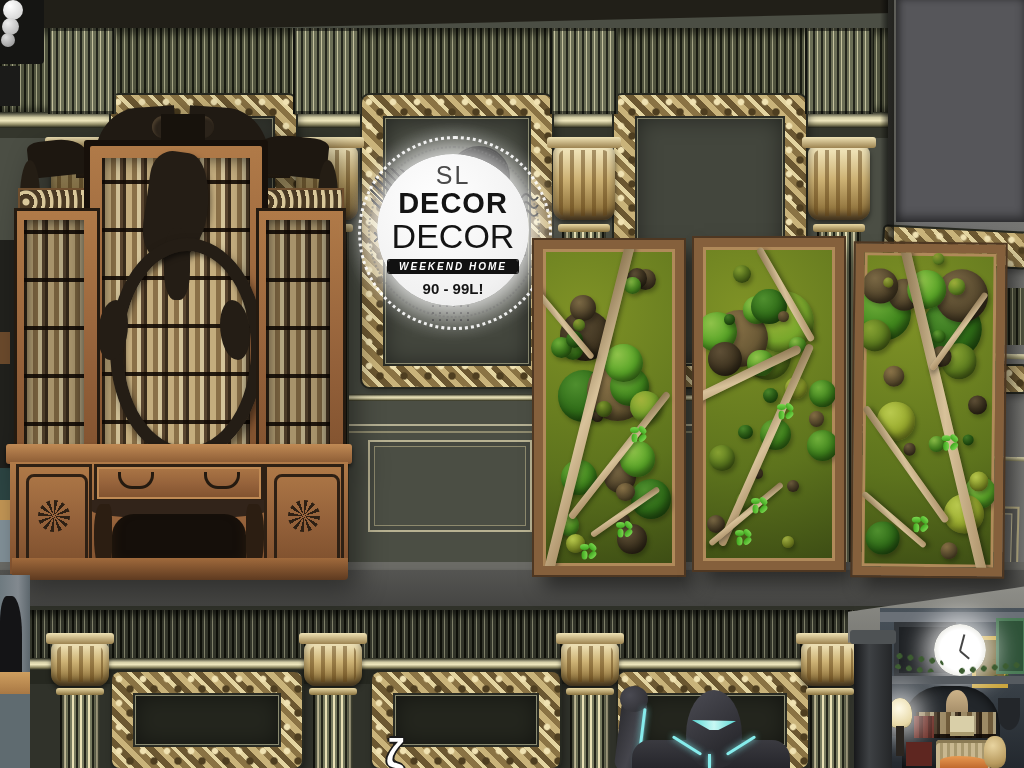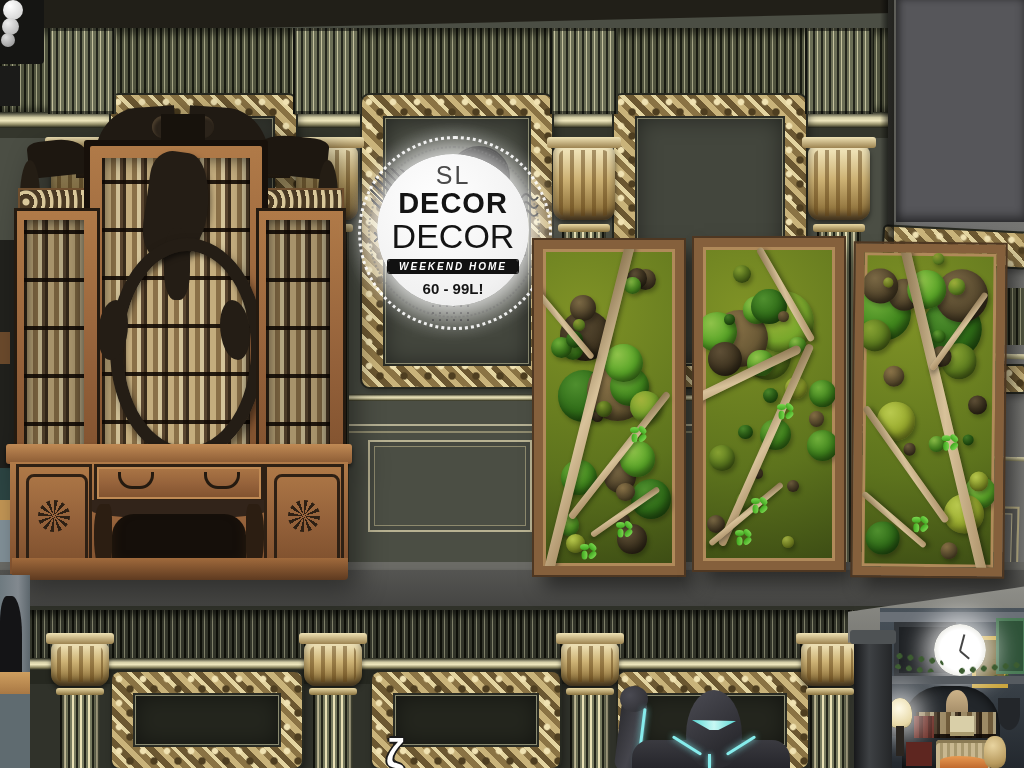--- a/index.html
+++ b/index.html
@@ -206,21 +206,21 @@
     <div class="a" style="left:78px;top:168px;width:44px;height:30px;background:radial-gradient(circle 1.5px at 3px 3px,#2a2a2a 95%,rgba(0,0,0,0));background-size:7px 7px;"></div>
     <div class="a" style="left:22px;top:104px;width:10px;height:10px;background:linear-gradient(45deg,rgba(0,0,0,0) 44%,#2a2a2a 44% 56%,rgba(0,0,0,0) 56%),linear-gradient(-45deg,rgba(0,0,0,0) 44%,#2a2a2a 44% 56%,rgba(0,0,0,0) 56%);"></div>
     <div class="a" style="left:164px;top:118px;width:10px;height:10px;background:linear-gradient(45deg,rgba(0,0,0,0) 44%,#2a2a2a 44% 56%,rgba(0,0,0,0) 56%),linear-gradient(-45deg,rgba(0,0,0,0) 44%,#2a2a2a 44% 56%,rgba(0,0,0,0) 56%);"></div>
     <div class="a r glow" style="left:25px;top:26px;width:152px;height:152px;background:radial-gradient(circle at 40% 32%,#ffffff,#f1f1f1 70%,#e2e2e2);display:flex;flex-direction:column;align-items:center;justify-content:center;gap:1px;">
       <div class="badge-txt" style="font-size:25px;letter-spacing:2px;color:#4a4a4a;line-height:1;">SL</div>
       <div class="badge-txt" style="font-size:29px;font-weight:800;line-height:1.02;letter-spacing:1px;">DECOR</div>
       <div class="badge-txt" style="font-size:34px;font-weight:400;line-height:1.02;">DECOR</div>
       <div style="margin-top:4px;background:#111;color:#fff;font-size:10px;font-style:italic;font-weight:700;letter-spacing:2px;padding:2px 12px;border-radius:3px;box-shadow:inset 0 0 0 1px #111,0 0 0 1px #fff inset;">
         <span>WEEKEND HOME</span>
       </div>
-      <div class="badge-txt" style="margin-top:5px;font-size:15px;font-weight:700;">60 - 99L!</div>
+      <div class="badge-txt" style="margin-top:5px;font-size:15px;font-weight:700;">90 - 99L!</div>
     </div>
   </div>
 
   <div class="a moss-art" style="left:534px;top:240px;width:132px;height:317px;">
       <div class="moss-field">
         <div style="position: absolute; left: 14.8501px; top: 121.396px; width: 51.4841px; height: 51.4841px; border-radius: 50%; background: radial-gradient(circle at 35% 28%, rgb(79, 143, 46), rgb(46, 107, 23) 55%, rgb(26, 60, 10) 95%); box-shadow: rgba(0, 0, 0, 0.35) -3px -5px 8px inset, rgba(0, 0, 0, 0.28) 2px 3px 4px;"></div>
         <div style="position: absolute; left: 16.6379px; top: 60.801px; width: 51.4638px; height: 51.4638px; border-radius: 50%; background: radial-gradient(circle at 35% 28%, rgb(94, 79, 54), rgb(63, 52, 32) 55%, rgb(32, 26, 14) 95%); box-shadow: rgba(0, 0, 0, 0.35) -3px -5px 8px inset, rgba(0, 0, 0, 0.28) 2px 3px 4px;"></div>
         <div style="position: absolute; left: 44.0954px; top: 111.294px; width: 60.7167px; height: 60.7167px; border-radius: 50%; background: radial-gradient(circle at 35% 28%, rgb(138, 115, 72), rgb(107, 90, 54) 55%, rgb(58, 49, 24) 95%); box-shadow: rgba(0, 0, 0, 0.35) -3px -5px 8px inset, rgba(0, 0, 0, 0.28) 2px 3px 4px;"></div>
         <div style="position: absolute; left: 27.2006px; top: 46.3411px; width: 25.5204px; height: 25.5204px; border-radius: 50%; background: radial-gradient(circle at 35% 28%, rgb(122, 104, 68), rgb(84, 70, 44) 55%, rgb(44, 36, 20) 95%); box-shadow: rgba(0, 0, 0, 0.35) -3px -5px 8px inset, rgba(0, 0, 0, 0.28) 2px 3px 4px;"></div>
         <div style="position: absolute; left: 66.7833px; top: 117.594px; width: 39.4863px; height: 39.4863px; border-radius: 50%; background: radial-gradient(circle at 35% 28%, rgb(111, 174, 58), rgb(63, 133, 28) 55%, rgb(35, 74, 12) 95%); box-shadow: rgba(0, 0, 0, 0.35) -3px -5px 8px inset, rgba(0, 0, 0, 0.28) 2px 3px 4px;"></div>

